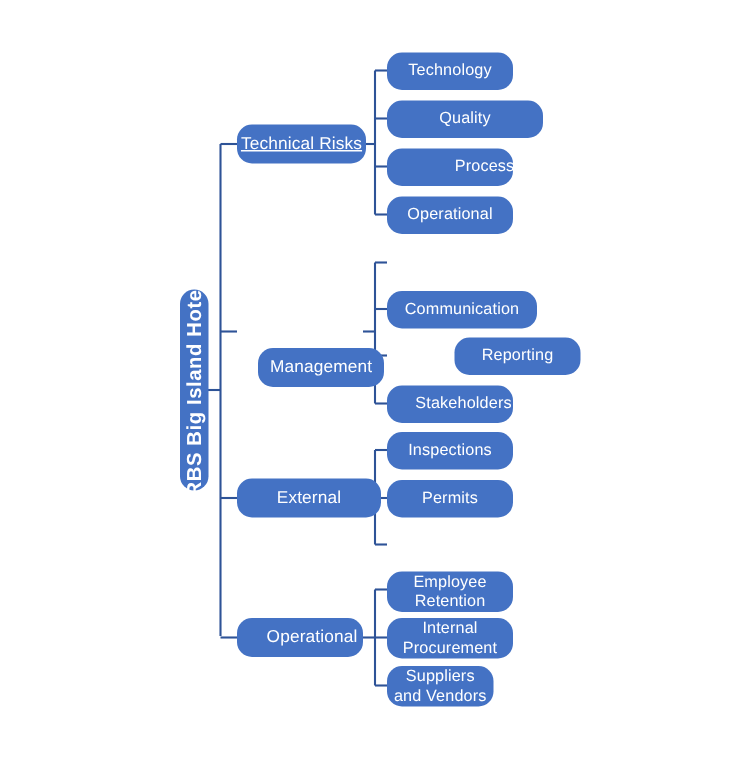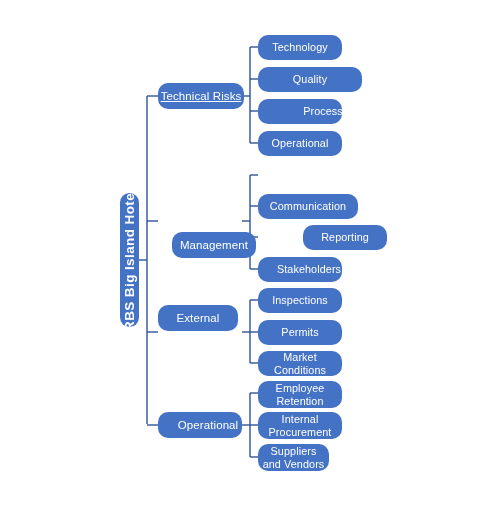--- a/index.html
+++ b/index.html
@@ -102,21 +102,21 @@
       <path d="M250,457 L258,457"></path>
     </g>
   </svg>
 
   <div class="node node-root" style="left:120px; top:193px; width:19px; height:134px;">RBS Big Island Hotel</div>
 
   <div class="node node-branch" style="left:158px; top:83px; width:86px; height:26px;text-decoration:underline;">Technical Risks</div>
 
   <div class="node node-branch" style="left:172px; top:208px; width:84px; height:26px;margin-top:24px;">Management</div>
 
-  <div class="node node-branch" style="left:158px; top:305px; width:80px; height:26px;">External</div>
+  <div class="node node-branch" style="left:158px; top:319px; width:96px; height:26px;">External</div>
 
   <div class="node node-branch" style="left:158px; top:412px; width:84px; height:26px;padding-left:16px;">Operational</div>
 
   <div class="node node-leaf" style="left:258px; top:35px; width:84px; height:25px;">Technology</div>
 
   <div class="node node-leaf" style="left:258px; top:67px; width:104px; height:25px;">Quality</div>
 
   <div class="node node-leaf" style="left:258px; top:99px; width:84px; height:25px;padding-left:48px;">Process</div>
 
   <div class="node node-leaf" style="left:258px; top:131px; width:84px; height:25px;">Operational</div>
@@ -125,21 +125,20 @@
   <div class="node node-leaf" style="left:258px; top:194px; width:100px; height:25px;">Communication</div>
 
   <div class="node node-leaf" style="left:258px; top:225px; width:84px; height:25px;margin-left:45px;">Reporting</div>
 
   <div class="node node-leaf" style="left:258px; top:257px; width:84px; height:25px;padding-left:20px;">Stakeholders</div>
 
   <div class="node node-leaf" style="left:258px; top:288px; width:84px; height:25px;">Inspections</div>
 
   <div class="node node-leaf" style="left:258px; top:320px; width:84px; height:25px;">Permits</div>
 
-  <div class="node node-leaf" style="left:258px; top:351px; width:84px; height:25px;">Market Conditions</div>
 
   <div class="node node-leaf two-line" style="left:258px; top:381px; width:84px; height:27px;">Employee Retention</div>
 
   <div class="node node-leaf two-line" style="left:258px; top:412px; width:84px; height:27px;">Internal Procurement</div>
 
   <div class="node node-leaf two-line" style="left:258px; top:444px; width:71px; height:27px;">Suppliers and Vendors</div>
 
 </div>
 
 </body></html>

